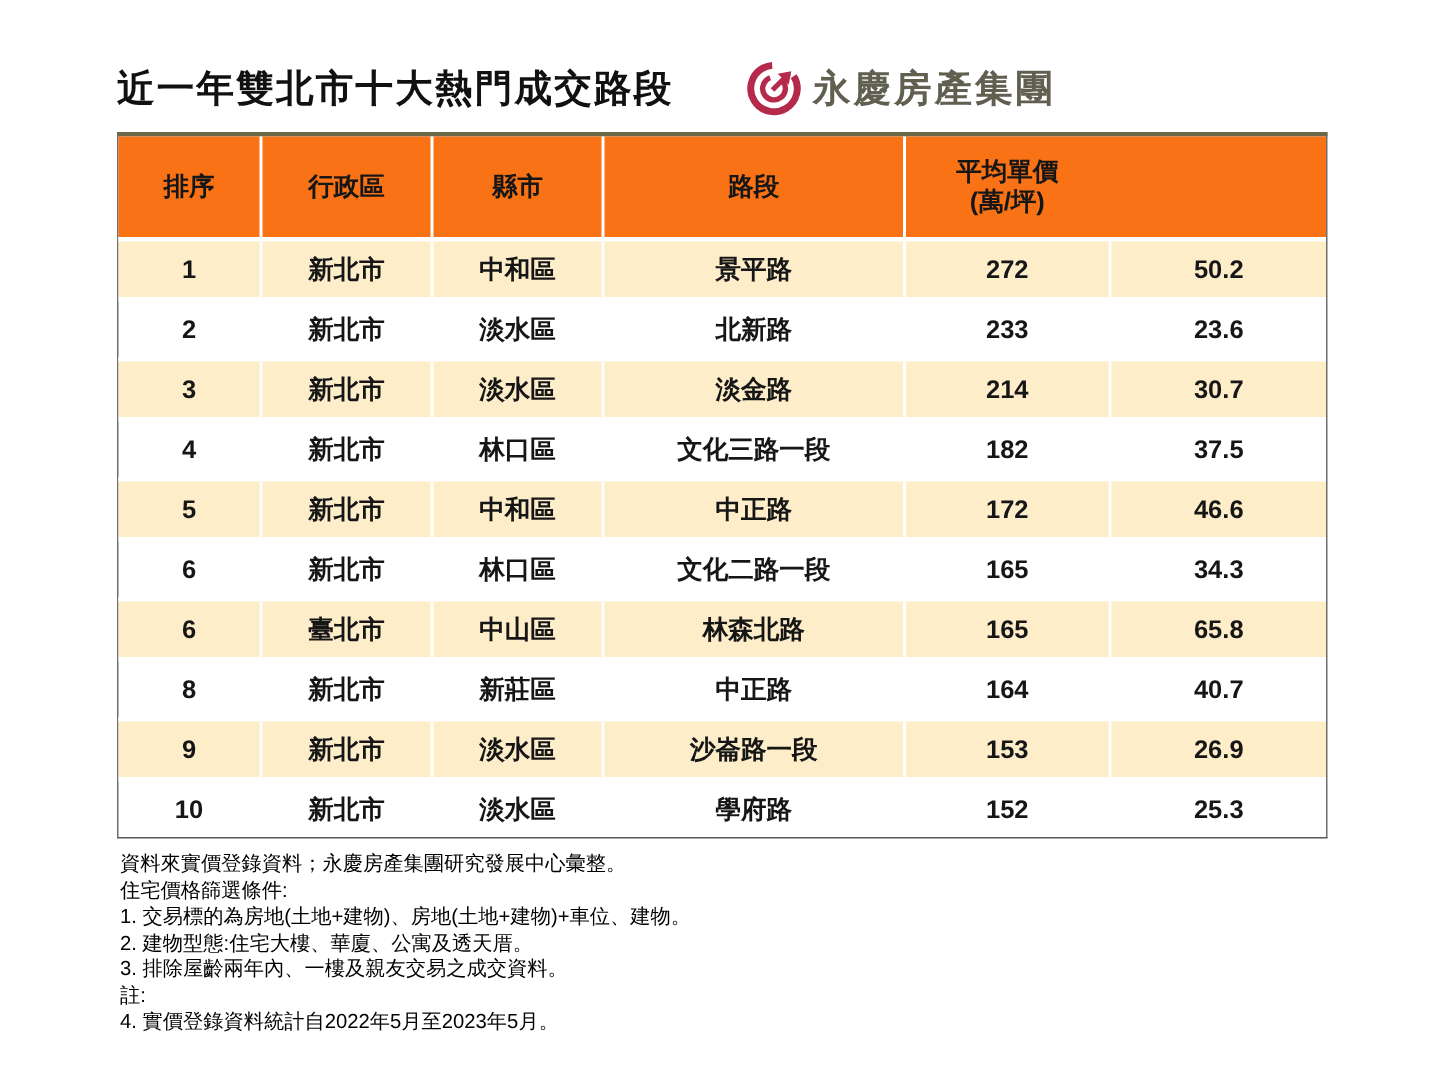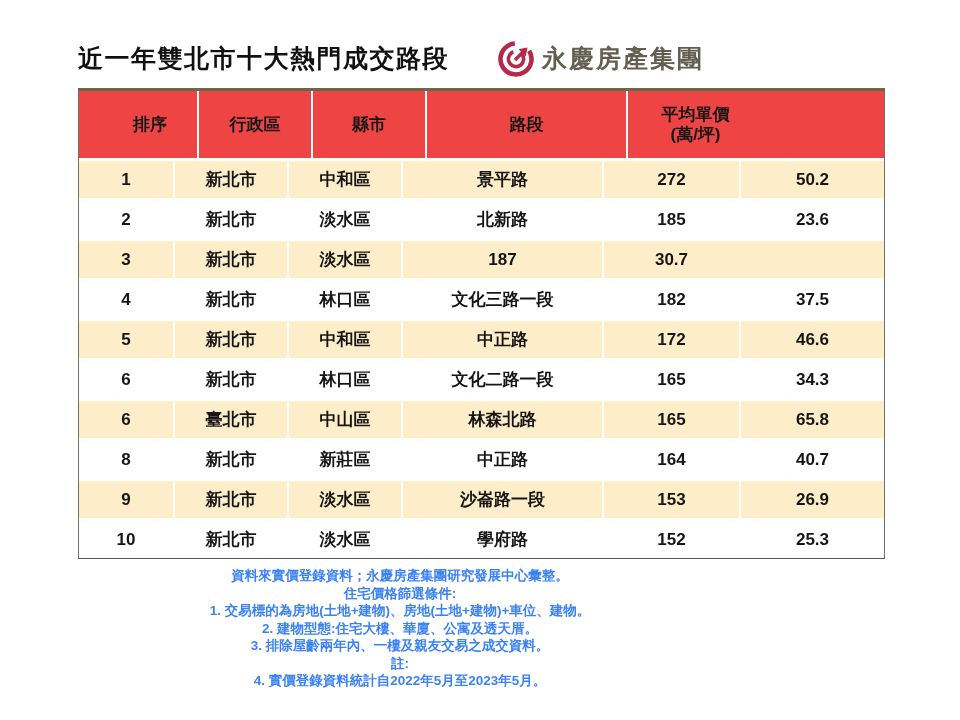--- a/index.html
+++ b/index.html
@@ -44,21 +44,21 @@
     border-left: 1px solid #6f6f6f;
     border-right: 1px solid #6f6f6f;
     border-bottom: 1px solid #595959;
     border-top: 3px solid #6b6748;
     background: #ffffff;
   }
   .trow {
     display: grid;
     grid-template-columns: 94px 114px 114px 201px 137px 1fr;
   }
-  .trow.thead { height: 67px; background: #ef4444; padding-left: 24px; }
+  .trow.thead { height: 67px; background: #f97316; }
   .trow.tbody { height: 40px; border-top: 3px solid #ffffff; }
   .trow.tbody.alt { background: #fdedc9; }
   .trow.tbody:first-of-type { } 
   .th, .td {
     display: flex; align-items: center; justify-content: center;
     text-align: center;
     font-weight: bold;
     font-size: 17px;
     line-height: 1.15;
     border-left: 2px solid #ffffff;
@@ -67,23 +67,22 @@
   .trow.tbody .td { border-left-color: rgba(255,255,255,0.95); }
   .th { color: #161616; white-space: pre-line; }
   .td { color: #161616; }
 
   
   .footer {
     position: absolute;
     left: 80px; top: 567px; right: 60px;
     font-size: 13.5px;
     line-height: 17.5px;
-    color: #3b82f6;
-    font-weight: bold;
-    text-align: center;
+    color: #000000;
+    font-weight: normal;
   }
   .footer .fline { white-space: nowrap; }
 </style>
 </head>
 <body>
 
 <div class="page">
 
   <div class="header-bar">
     <div class="page-title">近一年雙北市十大熱門成交路段</div>
@@ -117,29 +116,30 @@
       <div class="td">景平路</div>
       <div class="td">272</div>
       <div class="td">50.2</div>
     </div>
 
     <div class="trow tbody">
       <div class="td">2</div>
       <div class="td">新北市</div>
       <div class="td">淡水區</div>
       <div class="td">北新路</div>
-      <div class="td">185</div>
+      <div class="td">233</div>
       <div class="td">23.6</div>
     </div>
 
     <div class="trow tbody alt">
       <div class="td">3</div>
       <div class="td">新北市</div>
       <div class="td">淡水區</div>
-      <div class="td">187</div>
+      <div class="td">淡金路</div>
+      <div class="td">214</div>
       <div class="td">30.7</div>
     </div>
 
     <div class="trow tbody">
       <div class="td">4</div>
       <div class="td">新北市</div>
       <div class="td">林口區</div>
       <div class="td">文化三路一段</div>
       <div class="td">182</div>
       <div class="td">37.5</div>

